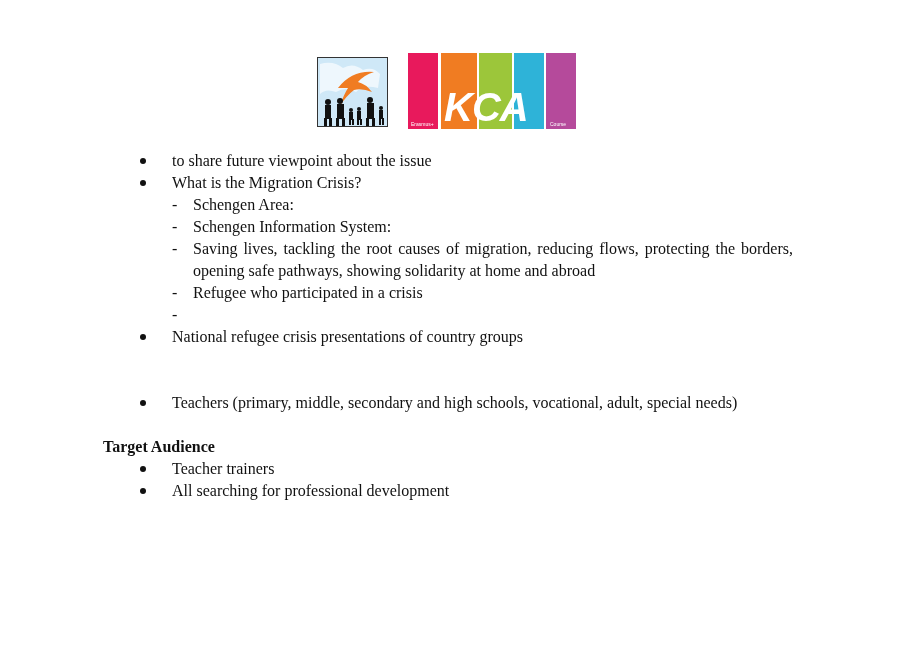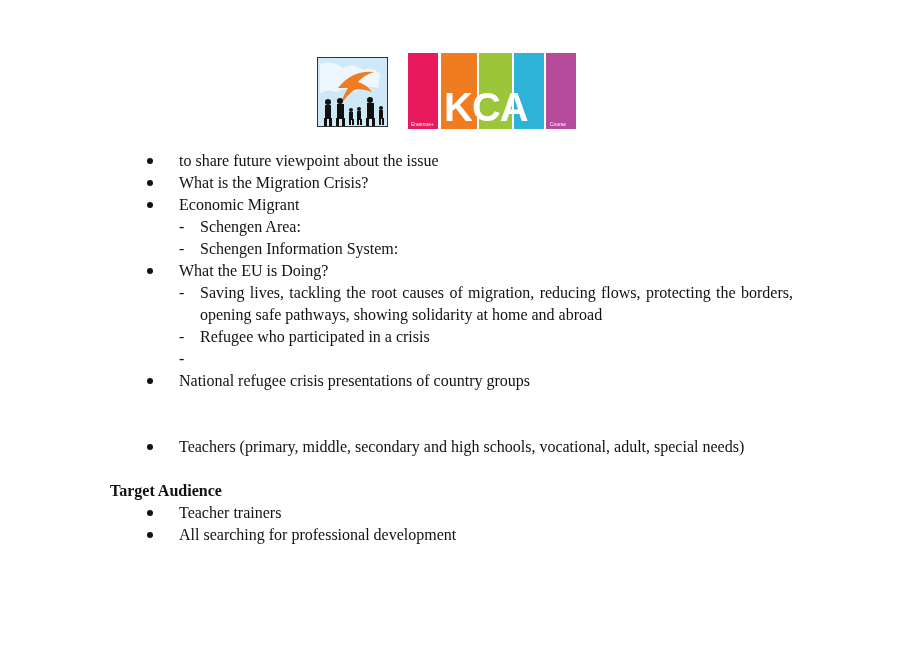--- a/index.html
+++ b/index.html
@@ -9,27 +9,27 @@
     }
     .logos { position: absolute; top: 53px; left: 317px; height: 76px; }
     .logo-left {
       position: absolute; left: 0; top: 4px; width: 71px; height: 70px;
       border: 1px solid #333; box-sizing: border-box; overflow: hidden; background: #fff;
     }
     .logo-right { position: absolute; left: 91px; top: 0; width: 168px; height: 76px; }
     .stripe { position: absolute; top: 0; height: 76px; }
     .kca-text {
       position: absolute; left: 36px; top: 34px; font-family: "Liberation Sans", sans-serif;
-      font-weight: bold; font-size: 40px; color: #fff; letter-spacing: -1px;
+      font-style: italic; font-weight: bold; font-size: 40px; color: #fff; letter-spacing: -1px;
       line-height: 40px;
     }
     .tiny { position: absolute; bottom: 2px; font-family: "Liberation Sans", sans-serif; font-size: 5px; color: #fff; }
 
     .doc { position: absolute; left: 103px; top: 150px; width: 690px; font-size: 16px; line-height: 22px; }
-    .row { position: relative; height: 22px; white-space: nowrap; margin-left: 7px; }
+    .row { position: relative; height: 22px; white-space: nowrap; }
     .bullet { position: absolute; left: 37px; top: 0; width: 10px; }
     .bullet::before { content: ""; position: absolute; top: 8px; left: 0; width: 6px; height: 6px; background: #111; border-radius: 50%; }
     .b-text { position: absolute; left: 69px; }
     .dash { position: absolute; left: 69px; }
     .d-text { position: absolute; left: 90px; }
     .wrap-text { position: absolute; left: 90px; right: 0; white-space: normal; text-align: justify; text-align-last: left; }
     .wrap-b { position: absolute; left: 69px; right: 0; white-space: normal; text-align: justify; }
     .para { white-space: normal; text-align: justify; }
     .heading { font-weight: bold; }
   </style>
@@ -85,34 +85,26 @@
 <div class="doc">
   <div class="row">
     <span class="bullet"></span>
     <span class="b-text">to share future viewpoint about the issue</span>
   </div>
   <div class="row">
     <span class="bullet"></span>
     <span class="b-text">What is the Migration Crisis?</span>
   </div>
   <div class="row">
-    <span class="bullet"></span>
-    <span class="b-text">Economic Migrant</span>
-  </div>
-  <div class="row">
     <span class="dash">-</span>
     <span class="d-text">Schengen Area:</span>
   </div>
   <div class="row">
     <span class="dash">-</span>
     <span class="d-text">Schengen Information System:</span>
-  </div>
-  <div class="row">
-    <span class="bullet"></span>
-    <span class="b-text">What the EU is Doing?</span>
   </div>
   <div class="row" style="height:44px">
     <span class="dash">-</span>
     <span class="wrap-text">Saving lives, tackling the root causes of migration, reducing flows, protecting the borders, opening safe pathways, showing solidarity at home and abroad</span>
   </div>
   <div class="row">
     <span class="dash">-</span>
     <span class="d-text">Refugee who participated in a crisis</span>
   </div>
   <div class="row">

